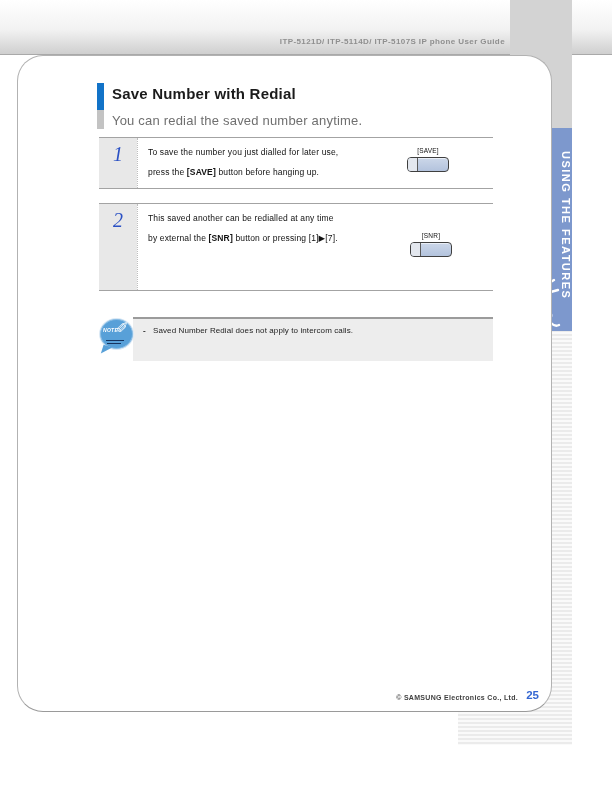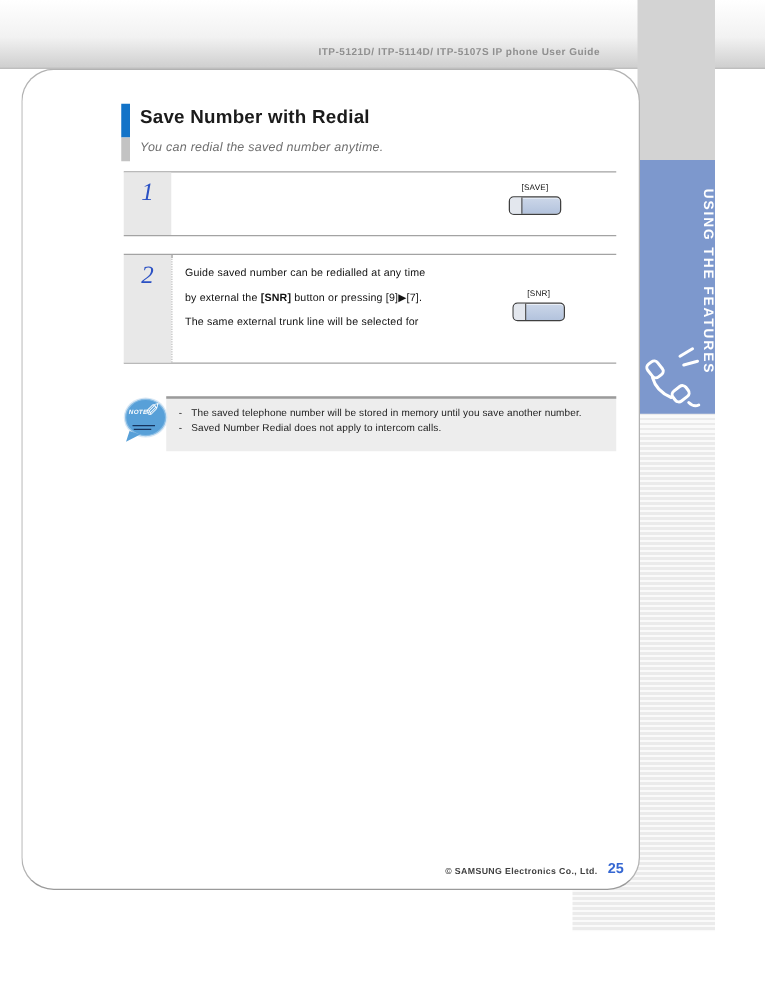--- a/index.html
+++ b/index.html
@@ -15,31 +15,31 @@
     background:repeating-linear-gradient(180deg,#ebebeb 0 2px,#fafafa 2px 4px);}
 
   
   .side-tab{position:absolute;left:510px;top:128px;width:62px;height:203px;background:#7d98cd;z-index:4;}
   .side-tab-label{position:absolute;left:0;top:12px;width:62px;text-align:center;
     writing-mode:vertical-rl;color:#ffffff;font-weight:bold;font-size:11px;letter-spacing:1.5px;
     height:170px;margin:0 auto;right:0;}
   .tab-phone{position:absolute;left:3px;bottom:-4px;}
 
   
-  .guide-header{position:absolute;top:37px;right:132px;white-space:nowrap;
+  .guide-header{position:absolute;top:37px;right:107px;white-space:nowrap;
     font-size:8px;font-weight:bold;color:#8f8f8f;letter-spacing:.4px;}
 
   
   .page-card{position:absolute;left:17px;top:55px;width:493px;height:655px;background:#ffffff;
-    border:1px solid #b2b2b2;border-bottom-color:#9a9a9a;border-radius:26px;z-index:5;}
+    border:1px solid #b2b2b2;border-bottom-color:#9a9a9a;border-radius:26px;z-index:5;padding-left:40px;}
 
   .title-accent-bar{position:absolute;left:79px;top:27px;width:7px;height:27px;background:#1273c8;}
   .subtitle-accent-bar{position:absolute;left:79px;top:54px;width:7px;height:19px;background:#c3c3c3;}
   .page-title{position:absolute;left:94px;top:29px;font-size:15px;font-weight:bold;color:#1b1b1b;letter-spacing:.2px;}
-  .page-subtitle{position:absolute;left:94px;top:57px;font-size:10px;color:#6f6f6f;letter-spacing:.2px;font-style:italic;}
+  .page-subtitle{position:absolute;left:94px;top:57px;font-size:13px;color:#6f6f6f;letter-spacing:.2px;}
 
   
   .step-row{position:absolute;left:81px;width:394px;border-top:1px solid #a3a3a3;border-bottom:1px solid #a3a3a3;
     display:flex;}
   .step-row-1{top:81px;height:50px;}
   .step-row-2{top:147px;height:86px;}
   .step-number{width:38px;background:#e8e8e8;color:#2b51c4;font-size:20px;font-style:italic;
     display:flex;justify-content:center;padding-top:5px;font-family:"Liberation Serif","DejaVu Serif",serif;}
   .step-lines{flex:1;border-left:1px dotted #bdbdbd;padding:5px 0 0 10px;
     font-size:8.5px;line-height:19.5px;color:#111111;letter-spacing:.15px;}
@@ -104,43 +104,45 @@
 
   <div class="page-card">
 
     <div class="title-accent-bar"></div>
     <div class="subtitle-accent-bar"></div>
     <div class="page-title">Save Number with Redial</div>
     <div class="page-subtitle">You can redial the saved number anytime.</div>
 
     <div class="step-row step-row-1">
       <div class="step-number">1</div>
+      <div class="step-lines">
+          <div><span>To save the number you just dialled for later use,</span></div>
+          <div><span>press the </span><span class="b">[SAVE]</span><span> button before hanging up.</span></div>
+        </div>
     </div>
     <div class="key-block key-save">
       <span class="key-label">[SAVE]</span>
       <div class="phone-key"></div>
     </div>
 
     <div class="step-row step-row-2">
       <div class="step-number">2</div>
       <div class="step-lines">
-          <div><span>Guide saved number can be redialled at any time</span></div>
-          <div><span>by external the </span><span class="b">[SNR]</span><span> button or pressing [9]</span><span>▶</span><span>[7].</span></div>
-          <div><span>The same external trunk line will be selected for</span></div>
+          <div><span>This saved another can be redialled at any time</span></div>
+          <div><span>by external the </span><span class="b">[SNR]</span><span> button or pressing [1]</span><span>▶</span><span>[7].</span></div>
         </div>
     </div>
     <div class="key-block key-snr">
       <span class="key-label">[SNR]</span>
       <div class="phone-key"></div>
     </div>
 
     <div class="note-box">
       <div class="note-item">
         <span class="dash">-</span>
-        <span>The saved telephone number will be stored in memory until you save another number.</span>
       </div>
       <div class="note-item">
         <span class="dash">-</span>
         <span>Saved Number Redial does not apply to intercom calls.</span>
       </div>
     </div>
 
     <div class="note-icon">
       <div class="note-bubble"></div>
       <div class="note-tail"></div>

